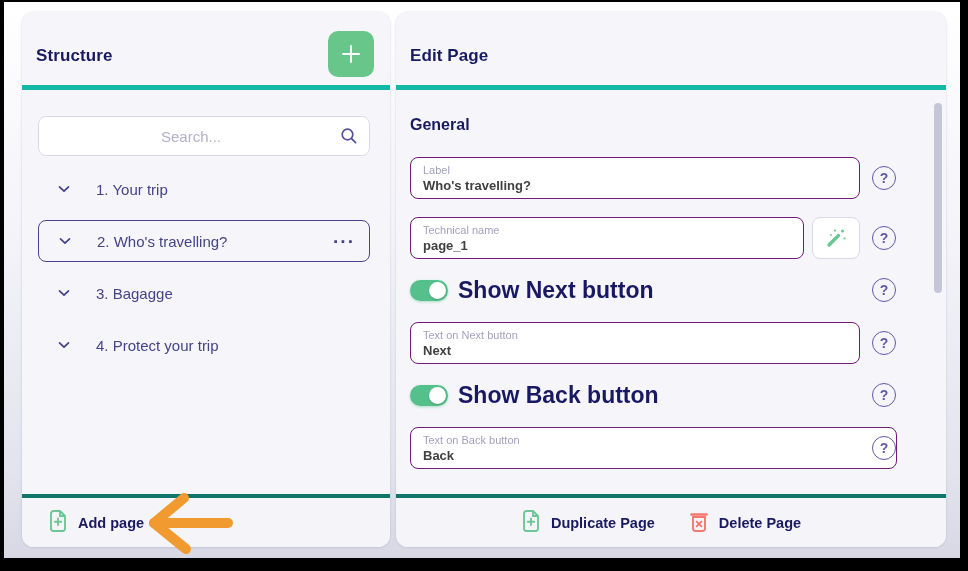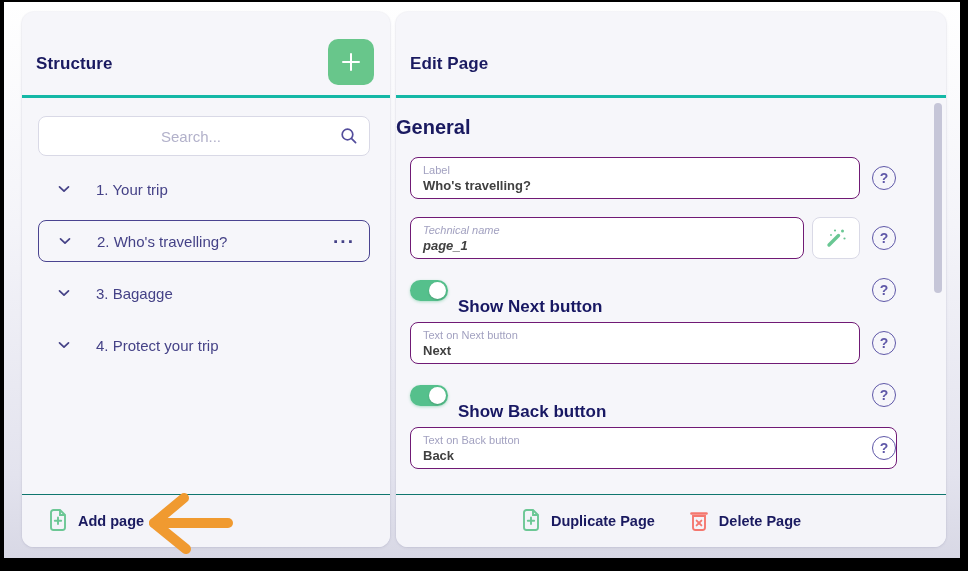--- a/index.html
+++ b/index.html
@@ -17,22 +17,22 @@
   .panel {
     position:absolute; top:10px; height:535px;
     background:#f6f6fa; border-radius:12px;
     box-shadow:0 1px 3px rgba(70,70,110,.10), 0 0 0 1px rgba(120,120,160,.05);
     overflow:hidden;
   }
   .panel-left  { left:18px;  width:368px; }
   .panel-right { left:392px; width:550px; }
 
   .panel-header {
-    position:absolute; left:0; top:8px; right:0; height:78px;
-    border-bottom:3px solid #14b8a6;
+    position:absolute; left:0; top:0; right:0; height:78px;
+    border-bottom:5px solid #14b8a6;
   }
   .panel-title {
     position:absolute; left:14px; top:44px; transform:translateY(-50%);
     font-size:17px; font-weight:700; color:#1a1a60; letter-spacing:.1px;
   }
   .add-btn {
     position:absolute; right:16px; top:19px; width:46px; height:46px;
     background:#68c68b; border:none; border-radius:10px; cursor:pointer;
     display:flex; align-items:center; justify-content:center;
   }
@@ -61,35 +61,35 @@
   .page-item.selected { border:1.5px solid #4a4490; }
   .page-item .item-label { flex:1 1 auto; color:#454287; }
   .menu-dots {
     color:#454287; font-size:19px; font-weight:700; letter-spacing:1px;
     line-height:1; cursor:pointer;
   }
 
   
   .panel-footer {
     position:absolute; left:0; right:0; bottom:0; height:53px;
-    border-top:1px solid #0f766e; background:#f4f4f9;
+    border-top:4px solid #0f766e; background:#f4f4f9;
     display:flex; align-items:center;
   }
   .footer-btn {
     display:flex; align-items:center; gap:10px; cursor:pointer;
     color:#1a1a60; font-size:14.5px; font-weight:600; background:none; border:none;
     font-family:"Liberation Sans", sans-serif;
   }
   .panel-left .panel-footer { padding-left:26px; }
   .panel-right .panel-footer { justify-content:center; gap:34px; padding-right:20px; }
 
   
   .section-title {
-    position:absolute; left:0; top:104px;
-    font-size:20px; font-weight:700; color:#1a1a60;
+    position:absolute; left:14px; top:104px;
+    font-size:16px; font-weight:700; color:#1a1a60;
   }
   .field {
     position:absolute; background:#fff; border:1px solid #701a75; border-radius:8px;
     height:42px; padding:5px 12px 0 12px; display:flex; flex-direction:column; cursor:text;
   }
   .field .f-label { font-size:11px; color:#a2a1c0; line-height:14px; }
   .field .f-value { font-size:13px; font-weight:700; color:#404040; line-height:18px; }
   .help {
     position:absolute; width:24px; height:24px; border:1.7px solid #5f58a8;
     border-radius:50%; color:#5f58a8; font-size:14px; font-weight:700;
@@ -103,21 +103,21 @@
   }
   .toggle {
     position:absolute; width:38px; height:21px; border-radius:11px;
     background:#55c08c; cursor:pointer; box-shadow:0 1px 3px rgba(85,192,140,.45);
   }
   .toggle .knob {
     position:absolute; right:2px; top:2px; width:17px; height:17px;
     background:#fff; border-radius:50%; box-shadow:0 1px 2px rgba(0,0,0,.18);
   }
   .toggle-label {
-    position:absolute; font-size:17px; font-weight:700; color:#181863; line-height:21px;margin-top:16px;
+    position:absolute; font-size:23px; font-weight:700; color:#181863; line-height:21px;
   }
   .scroll-thumb {
     position:absolute; left:538px; top:91px; width:8px; height:190px;
     background:#c6c6d8; border-radius:4px; cursor:grab;
   }
   .annotation-arrow { position:absolute; left:138px; top:488px; pointer-events:none; }
 </style>
 </head>
 <body>
 
@@ -204,21 +204,21 @@
     <div class="section-title">General</div>
 
     <div class="field" style="left:14px; top:145px; width:450px;">
       <span class="f-label">Label</span>
       <span class="f-value">Who's travelling?</span>
     </div>
     <div class="help" style="left:476px; top:154px;">
       <span>?</span>
     </div>
 
-    <div class="field" style="left:14px; top:205px; width:394px;font-style:italic;">
+    <div class="field" style="left:14px; top:205px; width:394px;">
       <span class="f-label">Technical name</span>
       <span class="f-value">page_1</span>
     </div>
     <button class="wand-btn" style="left:416px; top:205px;">
       <span>
         <svg width="26" height="26" viewBox="0 0 26 26" fill="none">
           <path d="M6 21 L15.5 11.5" stroke="#69c793" stroke-width="3.4" stroke-linecap="round"></path>
           <circle cx="19.5" cy="7" r="1.5" fill="#69c793"></circle>
           <circle cx="12" cy="6.5" r="1.1" fill="#69c793"></circle>
           <circle cx="21.5" cy="14.5" r="1.1" fill="#69c793"></circle>

